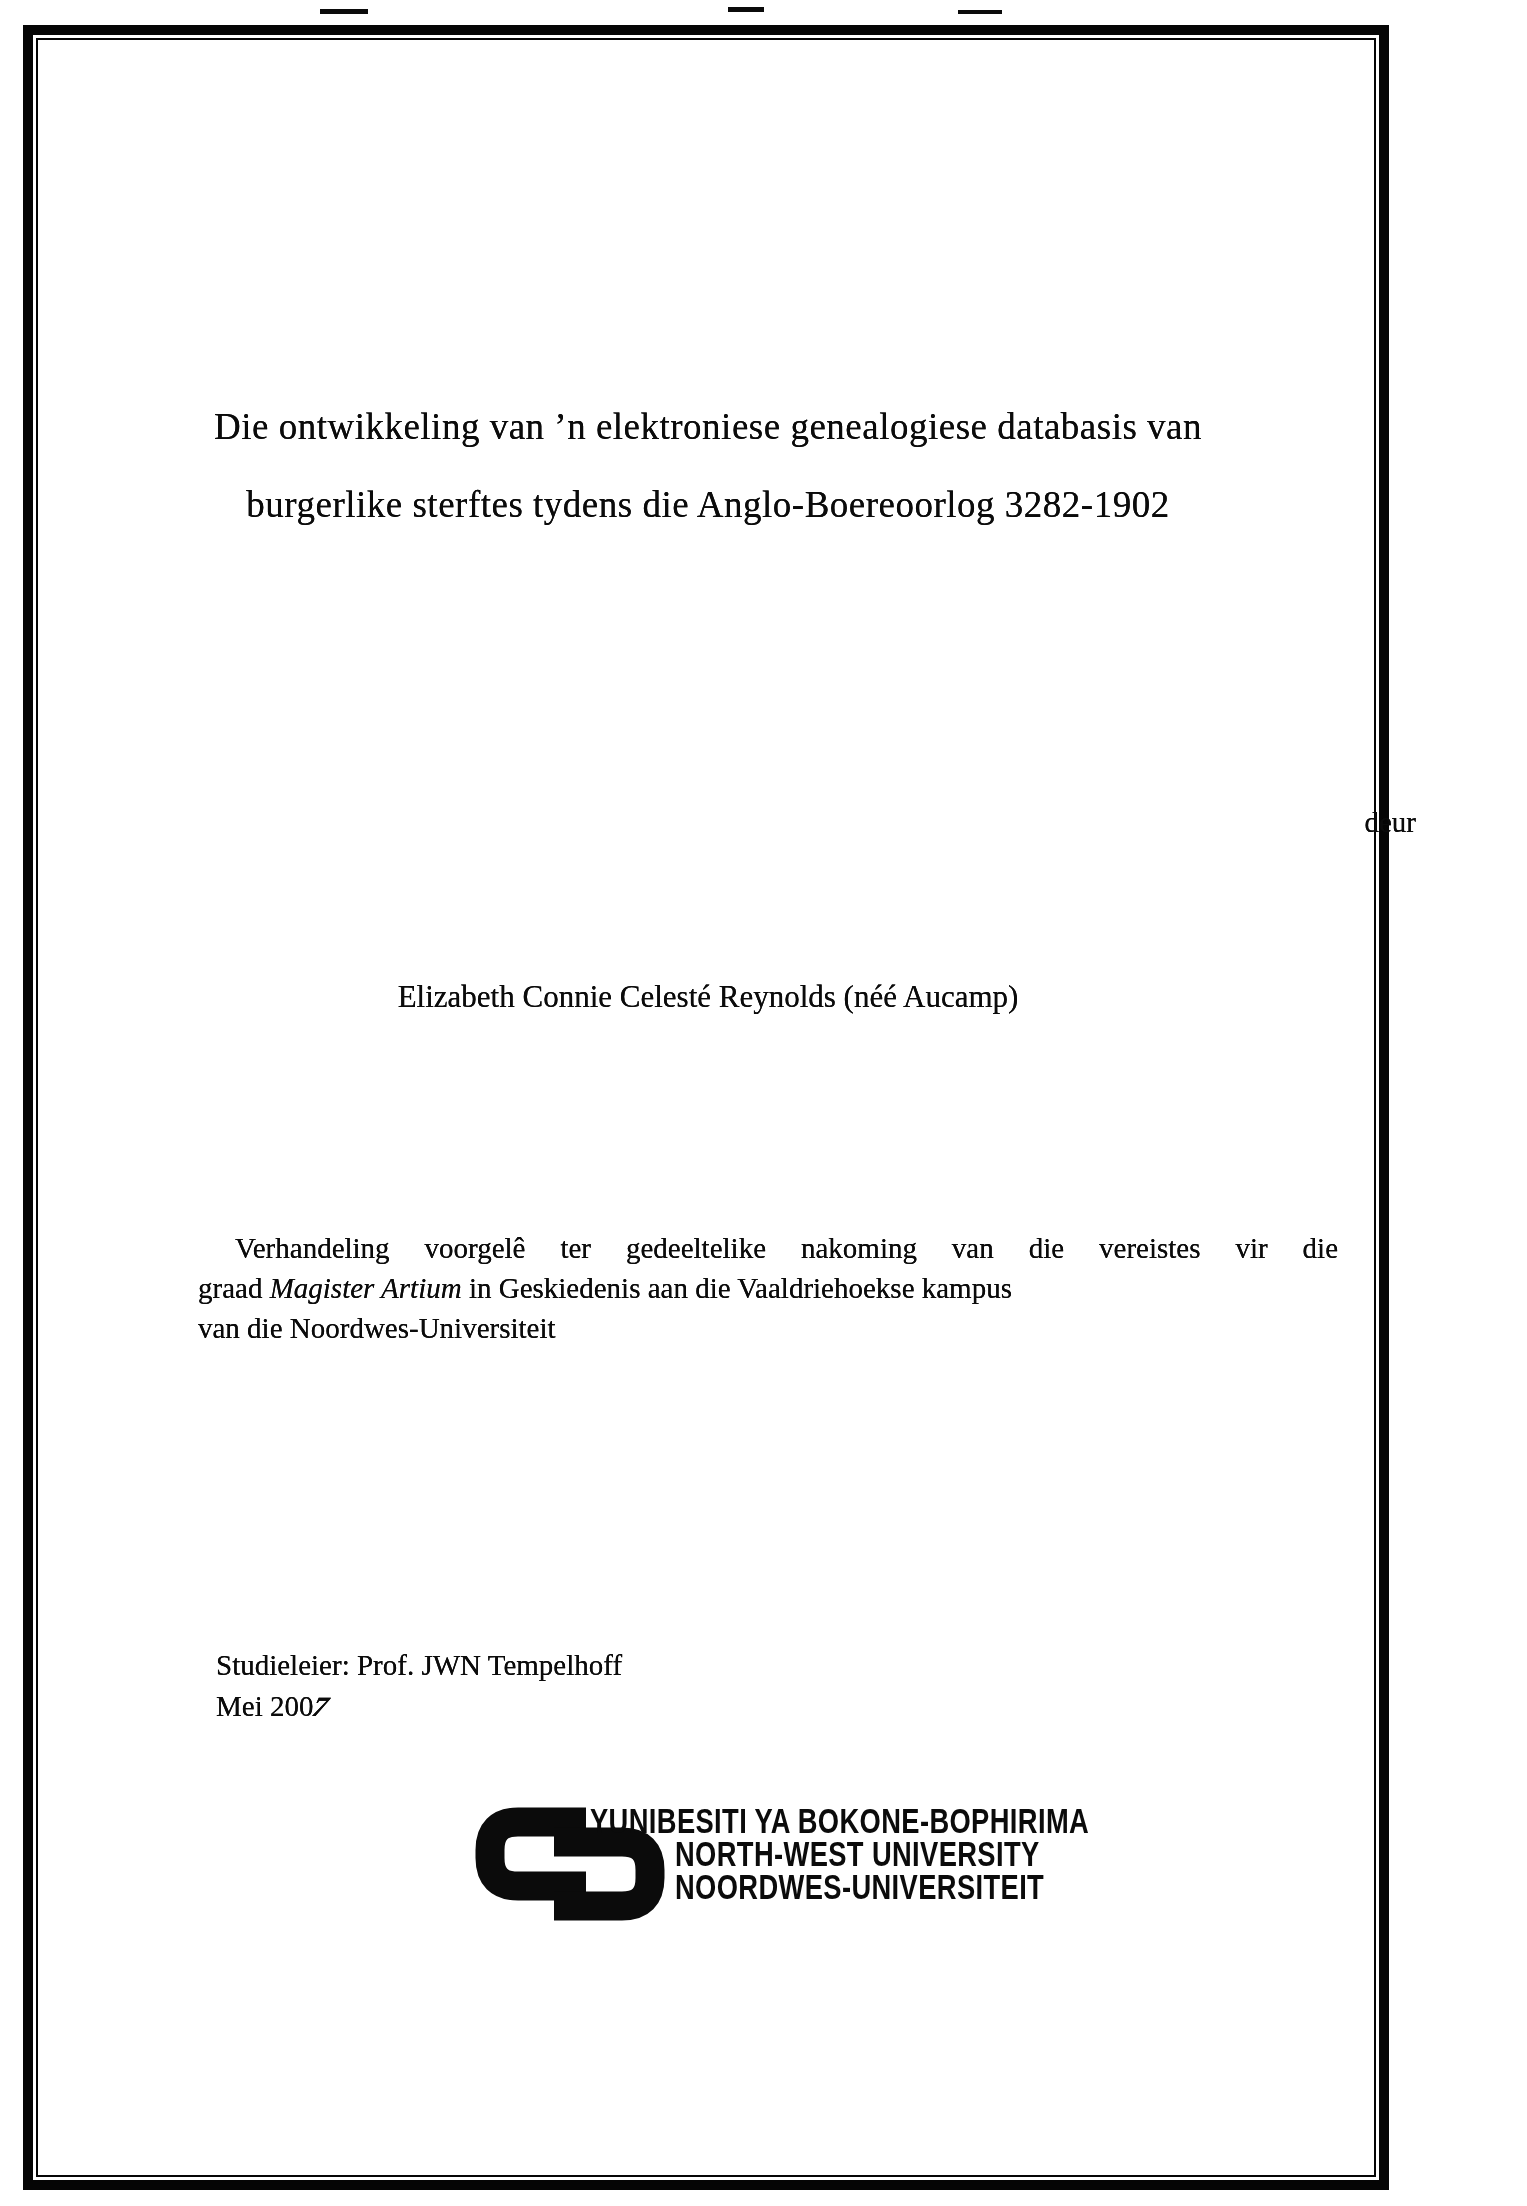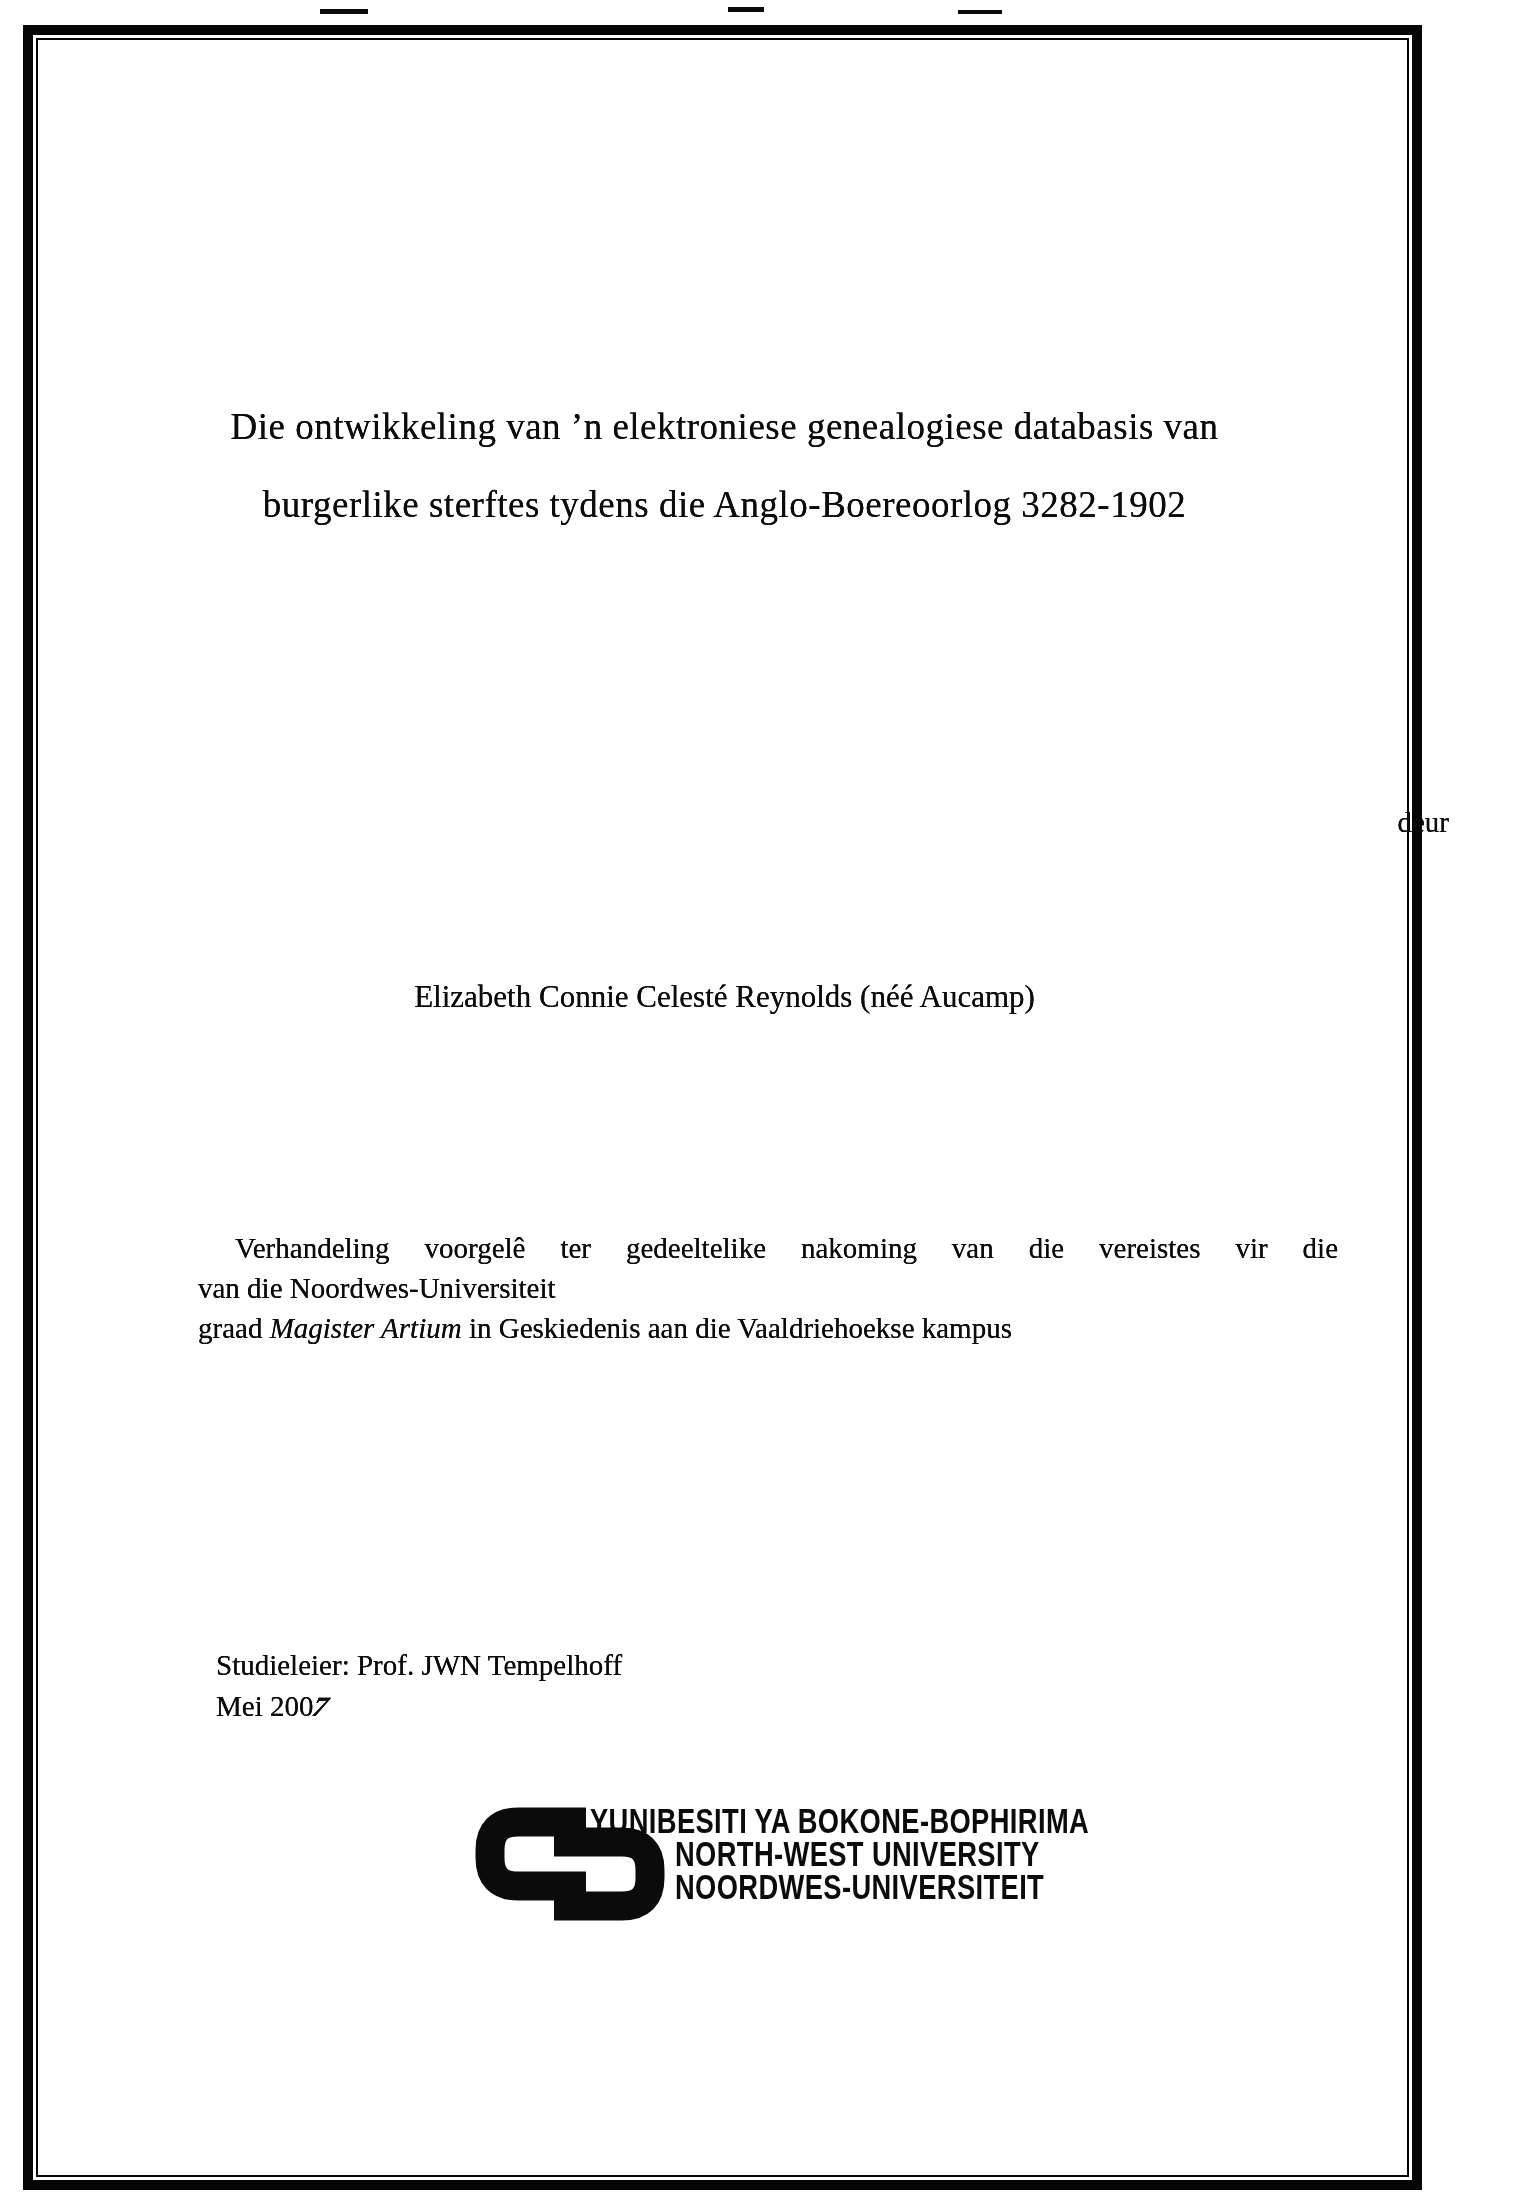--- a/index.html
+++ b/index.html
@@ -3,21 +3,20 @@
 <meta charset="utf-8">
 <style>
   html,body { margin:0; padding:0; background:#ffffff; }
   .page {
     position:relative;
     width:1416px; height:2206px;
     background:#ffffff;
     color:#0b0b0b;
     font-family:"Liberation Serif", serif;
     overflow:hidden;
-    padding-left:33px;
   }
   
   .frame-outer {
     position:absolute; left:23px; top:25px; right:27px; bottom:16px;
     border:10px solid #050505;
   }
   .frame-inner {
     position:absolute; left:3px; top:3px; right:3px; bottom:3px;
     border:2px solid #050505;
   }
@@ -97,22 +96,22 @@
     <div>Die ontwikkeling van ’n elektroniese genealogiese databasis van</div>
     <div>burgerlike sterftes tydens die Anglo-Boereoorlog 3282-1902</div>
   </div>
 
   <div class="byline">deur</div>
 
   <div class="author-line">Elizabeth Connie Celesté Reynolds (néé Aucamp)</div>
 
   <div class="statement">
     <div class="justified">Verhandeling voorgelê ter gedeeltelike nakoming van die vereistes vir die</div>
+    <div><span>graad </span><span class="em-italic">Magister Artium</span><span> in Geskiedenis aan die Vaaldriehoekse kampus</span></div>
     <div>van die Noordwes-Universiteit</div>
-    <div><span>graad </span><span class="em-italic">Magister Artium</span><span> in Geskiedenis aan die Vaaldriehoekse kampus</span></div>
   </div>
 
   <div class="supervisor-block">
     <div>Studieleier: Prof. JWN Tempelhoff</div>
     <div><span>Mei 200</span><span class="date-digit">7</span></div>
   </div>
 
   <div class="logo">
     <svg class="logo-mark" width="200" height="130" viewBox="0 0 200 130" xmlns="http://www.w3.org/2000/svg">
       <path d="M 118 22 H 50 Q 22 22 22 50 V 58 Q 22 86 50 86 H 118" fill="none" stroke="#0b0b0b" stroke-width="29"></path>

